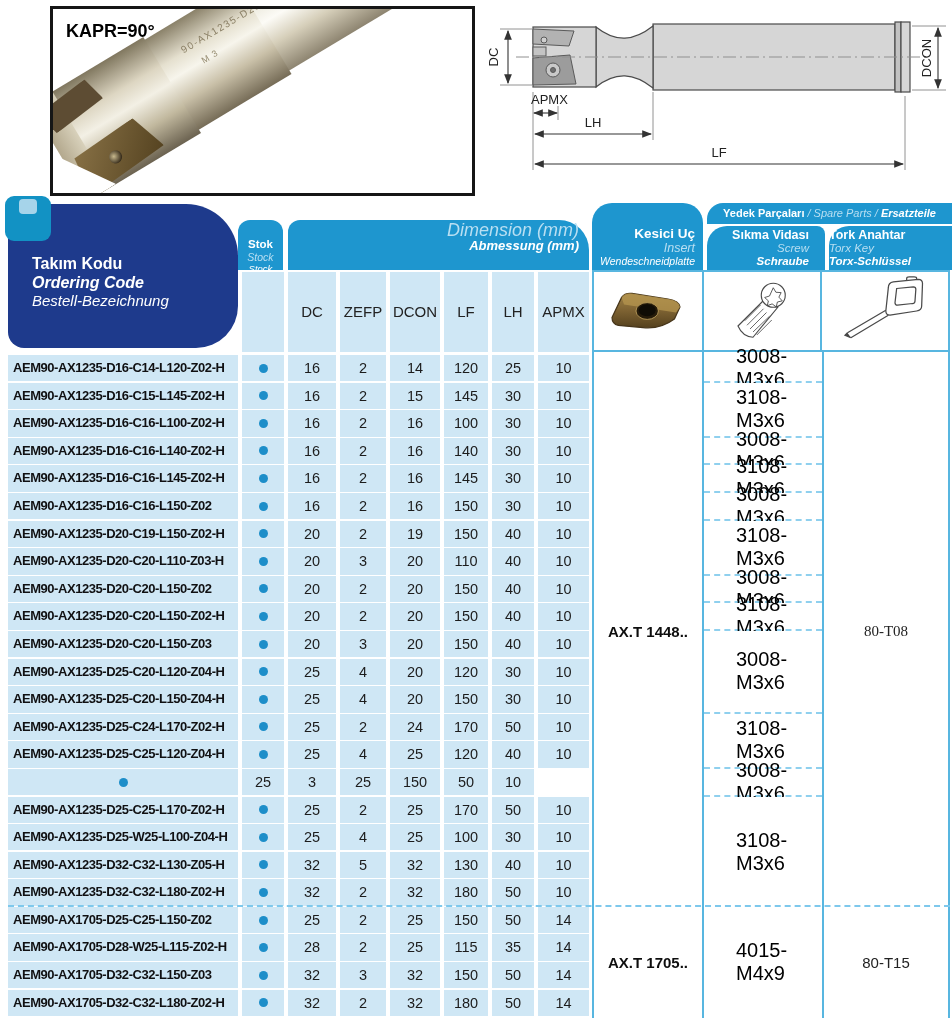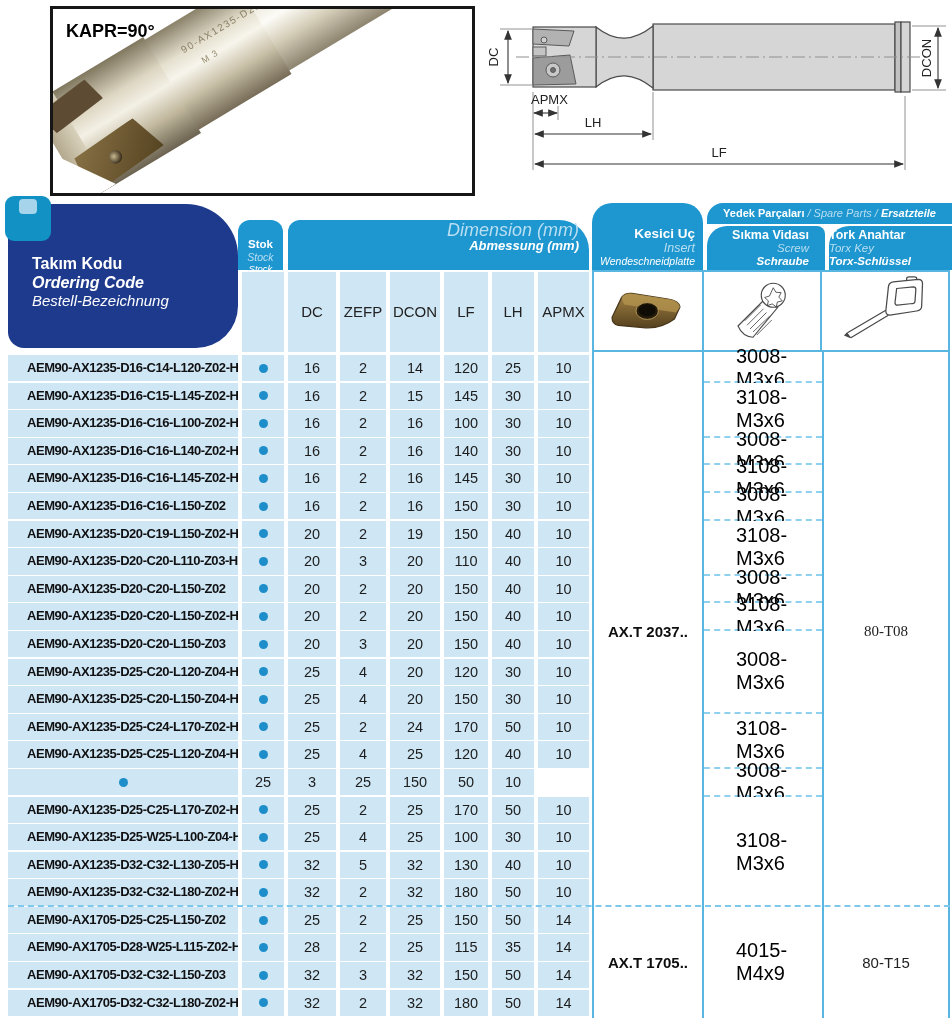--- a/index.html
+++ b/index.html
@@ -105,21 +105,21 @@
   .img-cell{height:100%;display:flex;align-items:center;justify-content:center;}
   .img-cell.c1{width:108px;}
   .img-cell.c2{width:120px;border-left:2px solid #58b6e0;border-right:2px solid #58b6e0;box-sizing:border-box;}
   .img-cell.c3{width:126px;}
 
   
   #rows{position:absolute;left:8px;top:355px;}
   .data-row{height:27.6px;}
   .data-row .cell{background:#cfe7f5;height:26.4px;line-height:26.4px;box-sizing:border-box;}
   .code-cell{font-size:13px;font-weight:bold;letter-spacing:-0.45px;color:#101012;
-      padding-left:19px;white-space:nowrap;overflow:hidden;}
+      padding-left:5px;white-space:nowrap;overflow:hidden;}
   .num-cell{text-align:center;font-size:14.5px;color:#1c1c1c;}
   .dot-cell{display:flex;align-items:center;justify-content:center;}
   .dot{width:9px;height:9px;border-radius:50%;background:#1d8ec9;}
 
   
   .vline{position:absolute;width:2px;background:#58b6e0;top:352px;height:666px;}
   .spanbox{position:absolute;display:flex;align-items:center;justify-content:center;
       box-sizing:border-box;background:#fff;}
   .spanbox.dashed{border-bottom:2px dashed #8fd0ee;}
   .insert-label{font-size:15px;font-weight:bold;color:#0e0e0e;}
@@ -582,21 +582,21 @@
         <div class="cell num-cell">14</div>
       </div>
     </div>
 
   <div class="vline" style="left:592px"></div>
   <div class="vline" style="left:702px"></div>
   <div class="vline" style="left:822px"></div>
   <div class="vline" style="left:948px"></div>
   <div id="insert-spans">
       <div class="spanbox" style="left: 594px; width: 108px; top: 355px; height: 552px;">
-        <div class="insert-label">AX.T 2037..</div>
+        <div class="insert-label">AX.T 1448..</div>
       </div>
       <div class="spanbox" style="left: 594px; width: 108px; top: 907px; height: 110.4px;">
         <div class="insert-label">AX.T 1705..</div>
       </div>
     </div>
   <div id="screw-spans">
       <div class="spanbox dashed" style="left: 704px; width: 118px; top: 355px; height: 27.6px;">
         <div class="screw-label">3008-M3x6</div>
       </div>
       <div class="spanbox dashed" style="left: 704px; width: 118px; top: 382.6px; height: 55.2px;">

